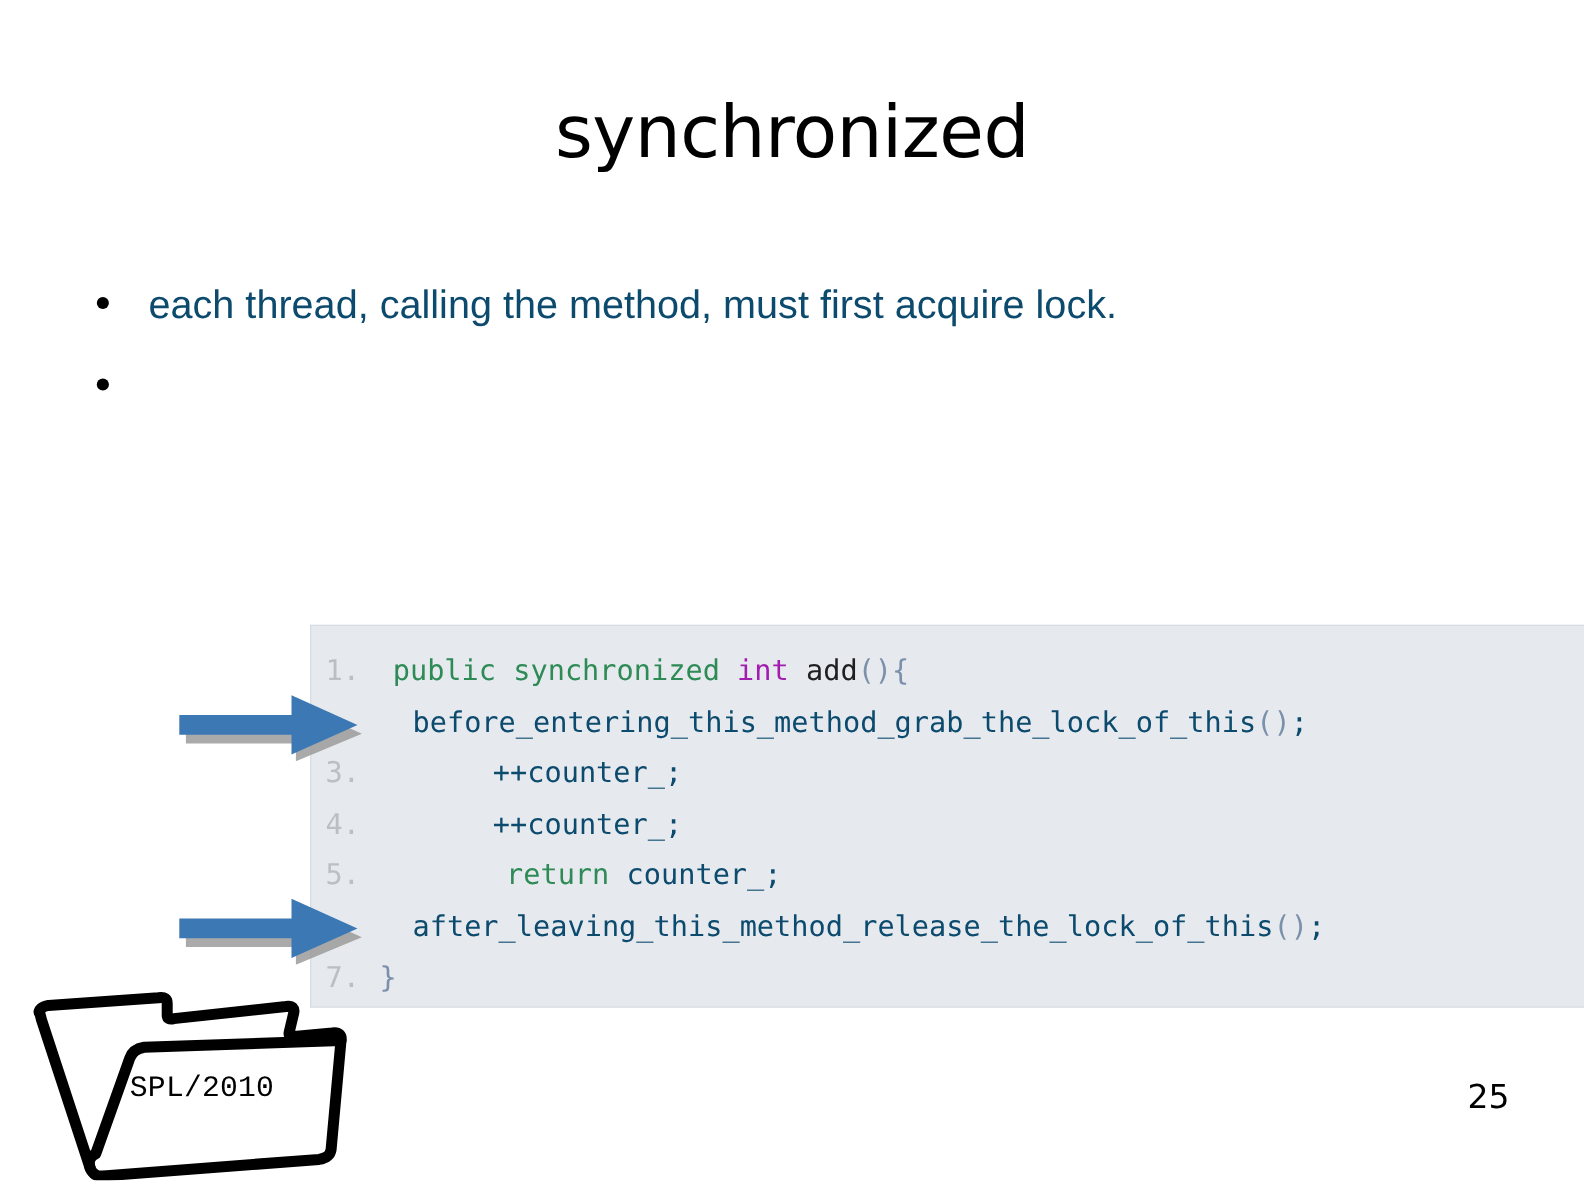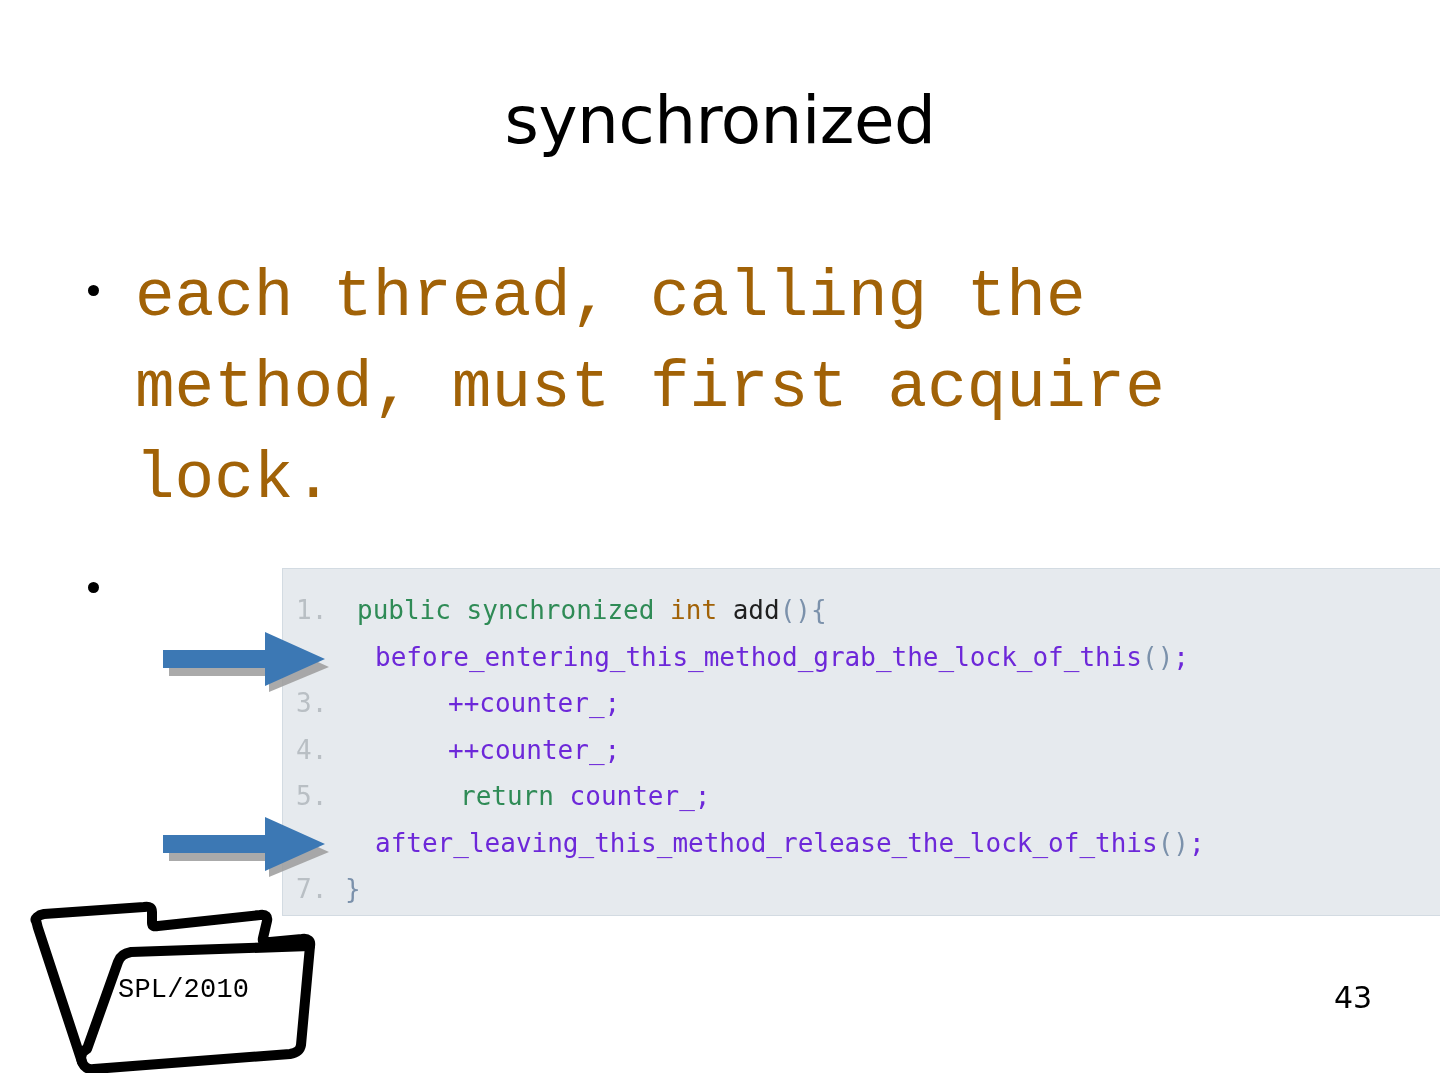--- a/index.html
+++ b/index.html
@@ -35,25 +35,25 @@
   .bullet-list {
     position: absolute;
     left: 80px;
     top: 252px;
     width: 1300px;
   }
   .bullet-item {
     position: relative;
     padding-left: 55px;
     margin-bottom: 24px;
-    font-family: Liberation Mono, monospace;
-    font-size: 66px;
+    font-family: Liberation Sans, sans-serif;
+    font-size: 36px;
     font-weight: 400;
     line-height: 1.38;
-    color: #a16207;
+    color: #0c4a6e;
   }
   .bullet-item .bullet-dot {
     position: absolute;
     left: 8px;
     top: 0.50em;
     width: 11px;
     height: 11px;
     border-radius: 50%;
     background: #000000;
   }
@@ -98,24 +98,24 @@
     box-sizing: border-box;
     color: #b9bfc4;
     font-family: "DejaVu Sans Mono", monospace;
     font-size: 26px;
   }
   .code-text {
     flex: 1 1 auto;
     color: #2b2b2b;
   }
   .tok-kw      { color: #2f8b56; margin-left: 12px; }
-  .tok-type    { color: #a16207; }
+  .tok-type    { color: #a21caf; }
   .tok-name    { color: #1f1f1f; text-align: center; }
   .tok-punct   { color: #7b91ab; }
-  .tok-plain   { color: #6d28d9; }
+  .tok-plain   { color: #0c4a6e; }
   .ind1 { padding-left: 30px; }
   .ind2 { padding-left: 103px; }
 
   
   .arrow {
     position: absolute;
     width: 176px;
     height: 62px;
   }
   .arrow-1 { left: 157px; top: 630px; }
@@ -200,13 +200,13 @@
              C238,49 241,50 246,49 L278,46 C284,45 287,48 286,53
              L277,152 C276,158 272,160 266,161 L70,176 C64,177 60,174 58,169
              L14,35 C13,32 13,30 12,28 Z" fill="none" stroke="#000000" stroke-width="10" stroke-linejoin="round" stroke-linecap="round"></path>
     <path d="M58,169 C56,163 58,158 63,156 L94,69 C96,63 101,60 107,59
              L286,53" fill="none" stroke="#000000" stroke-width="10" stroke-linejoin="round" stroke-linecap="round"></path>
   </svg>
 </div>
 
 <div class="folder-label">SPL/2010</div>
 
-<div class="page-number">43</div>
+<div class="page-number">25</div>
 
 </body></html>

